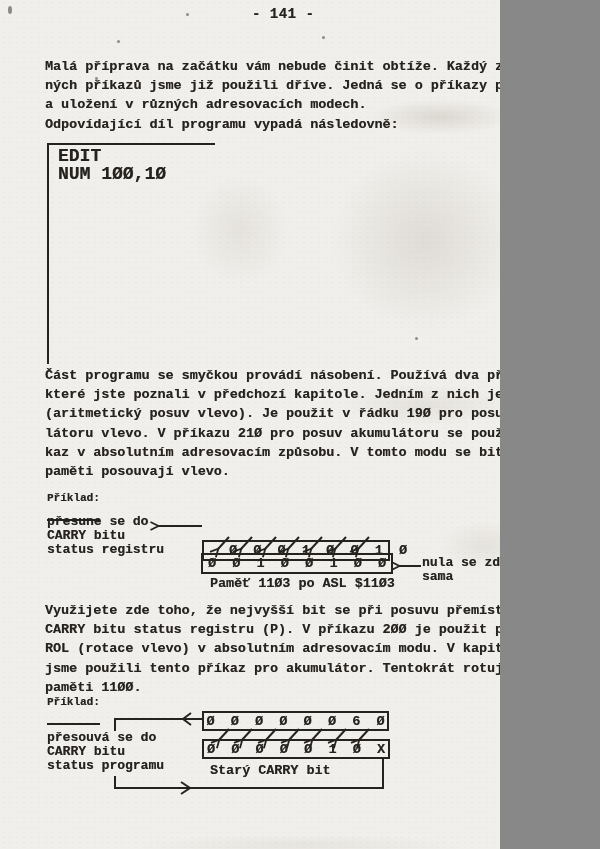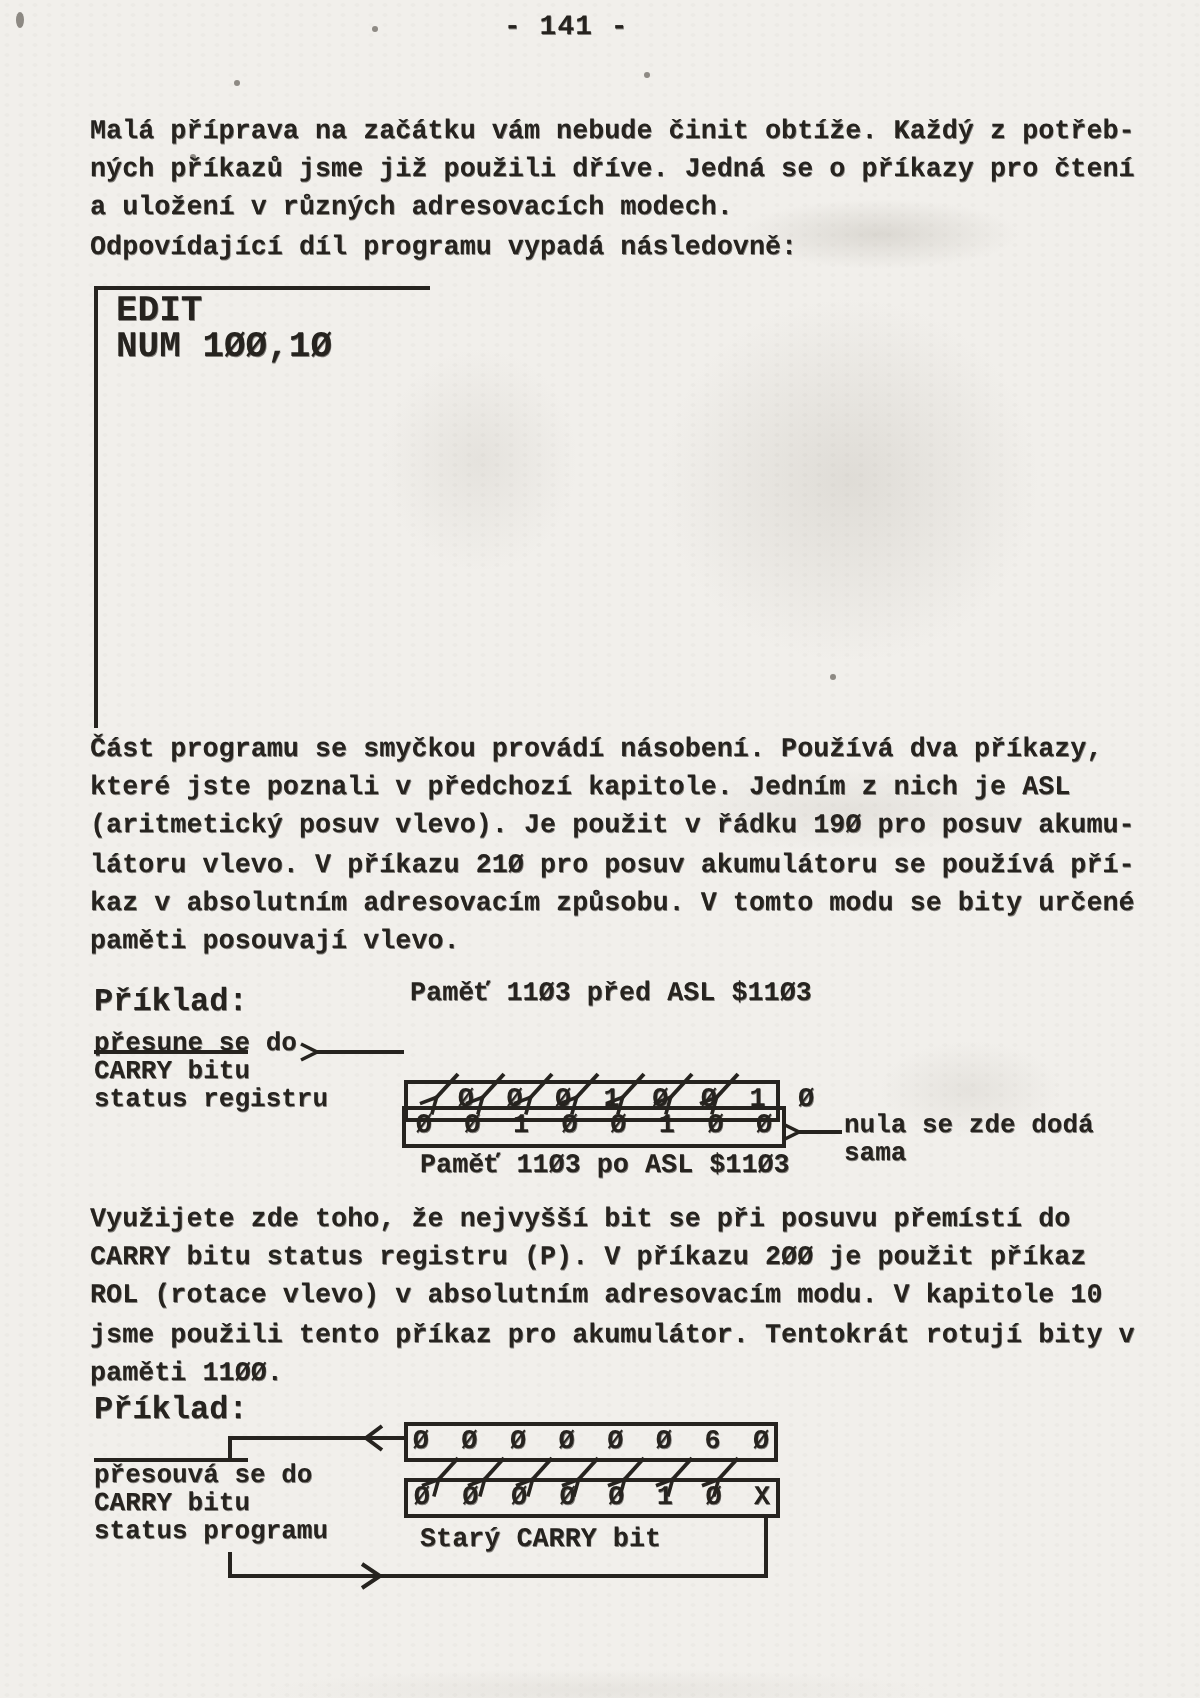--- a/index.html
+++ b/index.html
@@ -1,35 +1,35 @@
 <!DOCTYPE html>
 <html><head>
 <meta charset="utf-8">
 <style>
   :root{ --ink:#26231f; --paper:#f1efeb; }
   html,body{ margin:0; padding:0; }
   body{ background:#888; }
   .page{
-    position:relative; width:600px; height:849px; overflow:hidden;
+    position:relative; width:500px; height:849px; overflow:hidden;
     background-color:var(--paper);
     background-image: radial-gradient(rgba(120,113,100,0.045) 1px, transparent 1.4px);
     background-size: 7px 5px;
     font-family:"Liberation Mono","DejaVu Sans Mono",monospace;
     font-weight:700; color:var(--ink);
     text-shadow:0.3px 0.3px 0 rgba(38,35,31,0.55);
   }
   .abs{ position:absolute; }
   .heading{ font-size:14px; letter-spacing:0.5px; }
   .para{ left:20px; width:552px; font-size:13.4px; line-height:19.2px; white-space:pre;margin-left:25px; }
   .code-frame{ left:47px; top:143px; width:166px; height:219px;
     border-left:2.5px solid var(--ink); border-top:2.5px solid var(--ink); }
   .code{ font-size:18px; white-space:pre; }
   .code.hdr{ left:58px; top:147px; line-height:18px; }
   .code.body{ left:56px; top:192px; line-height:19.6px; }
-  .ex-label{ font-size:16px; border-bottom:2px solid var(--ink); padding-bottom:15px; }
+  .ex-label{ font-size:11px; border-bottom:2px solid var(--ink); padding-bottom:15px; }
   .caption{ font-size:13.4px; white-space:pre; }
   .bitbox{ border:2px solid var(--ink); box-sizing:border-box;
     display:flex; align-items:center; justify-content:center;
     font-size:13.5px; white-space:pre; }
   .note{ font-size:13px; line-height:14.2px; white-space:pre; }
   .overlay{ left:0; top:0; pointer-events:none; }
   .smudge{ border-radius:50%; pointer-events:none; }
   .speck{ width:3px; height:3px; border-radius:50%; background:rgba(60,55,48,0.55); pointer-events:none; }
 </style>
 </head>
@@ -63,21 +63,20 @@
 NUM 1ØØ,1Ø</div>
 
   <div class="abs para" style="top:366px;">Část programu se smyčkou provádí násobení. Používá dva příkazy,
 které jste poznali v předchozí kapitole. Jedním z nich je ASL
 (aritmetický posuv vlevo). Je použit v řádku 19Ø pro posuv akumu-
 látoru vlevo. V příkazu 21Ø pro posuv akumulátoru se používá pří-
 kaz v absolutním adresovacím způsobu. V tomto modu se bity určené
 paměti posouvají vlevo.</div>
 
   <div class="abs ex-label" style="left:47px;top:492px;">Příklad:</div>
-  <div class="abs caption" style="left:205px;top:490px;">Paměť 11Ø3 před ASL $11Ø3</div>
   <div class="abs note" style="left:47px;top:515px;">přesune se do
 CARRY bitu
 status registru</div>
   <div class="abs bitbox" style="left:202px;top:540px;width:188px;height:21px;padding-left:44px;">Ø  Ø  Ø  1  Ø  Ø  1  Ø</div>
   <div class="abs bitbox" style="left:201px;top:553px;width:192px;height:21px;">Ø  Ø  1  Ø  Ø  1  Ø  Ø</div>
   <div class="abs note" style="left:422px;top:556px;">nula se zde dodá
 sama</div>
   <div class="abs caption" style="left:210px;top:576px;">Paměť 11Ø3 po ASL $11Ø3</div>
 
   <div class="abs para" style="top:601px;">Využijete zde toho, že nejvyšší bit se při posuvu přemístí do

